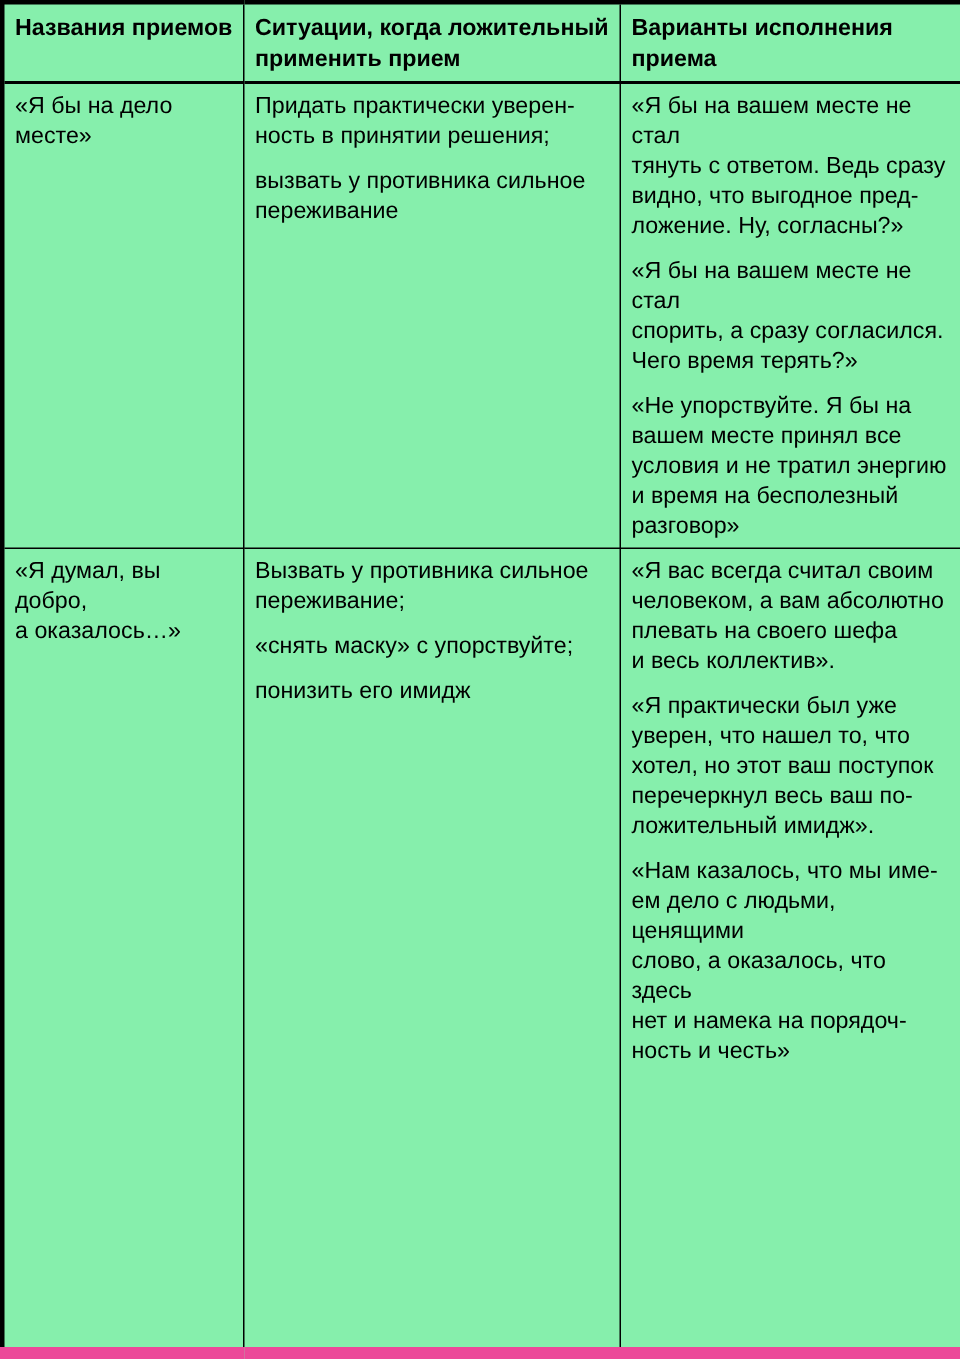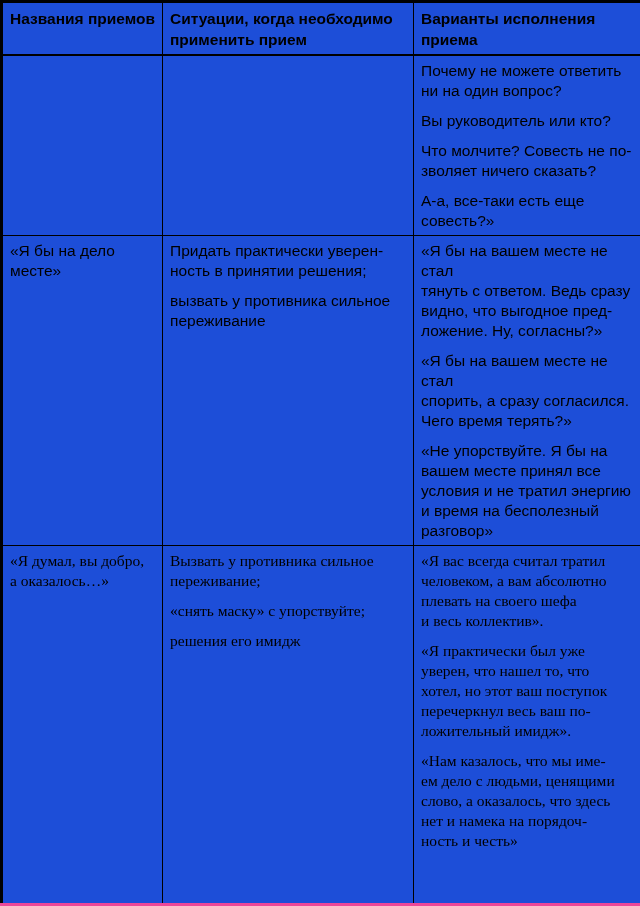--- a/index.html
+++ b/index.html
@@ -4,21 +4,21 @@
 <style>
   html, body {
     margin: 0;
     padding: 0;
     background: #ffffff;
   }
   .page {
     width: 640px;
     height: 906px;
     box-sizing: border-box;
-    background: #1d4ed8;
+    background: #86efac;
     font-family: "Liberation Sans", "DejaVu Sans", sans-serif;
     color: #000000;
     position: relative;
   }
   table.doc-table {
     width: 100%;
     height: 100%;
     border-collapse: collapse;
     table-layout: fixed;
   }
@@ -26,21 +26,21 @@
   .doc-table td {
     border: 1px solid #000000;
     vertical-align: top;
     text-align: left;
     padding: 5px 7px 4px 7px;
     box-sizing: border-box;
     overflow: hidden;
   }
   
   .doc-table tr:first-child th { border-top: 3px solid #000; }
-  .doc-table tr:last-child td { border-bottom: 3px solid #ec4899; font-family: Liberation Serif, serif; }
+  .doc-table tr:last-child td { border-bottom: 8px solid #ec4899; }
   .doc-table th:first-child,
   .doc-table td:first-child { border-left: 3px solid #000; }
   .doc-table th:last-child,
   .doc-table td:last-child { border-right: 3px solid #000; }
   .doc-table thead th { border-bottom: 2px solid #000; }
 
   .doc-table th {
     font-weight: bold;
     font-size: 15.5px;
     line-height: 21px;
@@ -71,40 +71,27 @@
 <div class="page">
   <table class="doc-table">
     <colgroup>
       <col class="c1">
         <col class="c2">
         <col class="c3">
     </colgroup>
     <thead>
       <tr class="r-header">
         <th>Названия приемов</th>
-        <th>Ситуации, когда необходимо
+        <th>Ситуации, когда ложительный
 применить прием</th>
         <th>Варианты исполнения
 приема</th>
       </tr>
     </thead>
     <tbody>
-      <tr class="r-0">
-        <td></td>
-        <td></td>
-        <td>
-          <p>Почему не можете ответить
-ни на один вопрос?</p>
-          <p>Вы руководитель или кто?</p>
-          <p>Что молчите? Совесть не по-
-зволяет ничего сказать?</p>
-          <p>А-а, все-таки есть еще
-совесть?»</p>
-        </td>
-      </tr>
       <tr class="r-1">
         <td>
           <p>«Я бы на дело
 месте»</p>
         </td>
         <td>
           <p>Придать практически уверен-
 ность в принятии решения;</p>
           <p>вызвать у противника сильное
 переживание</p>
@@ -126,24 +113,24 @@
       </tr>
       <tr class="r-2">
         <td>
           <p>«Я думал, вы добро,
 а оказалось…»</p>
         </td>
         <td>
           <p>Вызвать у противника сильное
 переживание;</p>
           <p>«снять маску» с упорствуйте;</p>
-          <p>решения его имидж</p>
+          <p>понизить его имидж</p>
         </td>
         <td>
-          <p>«Я вас всегда считал тратил
+          <p>«Я вас всегда считал своим
 человеком, а вам абсолютно
 плевать на своего шефа
 и весь коллектив».</p>
           <p>«Я практически был уже
 уверен, что нашел то, что
 хотел, но этот ваш поступок
 перечеркнул весь ваш по-
 ложительный имидж».</p>
           <p>«Нам казалось, что мы име-
 ем дело с людьми, ценящими

